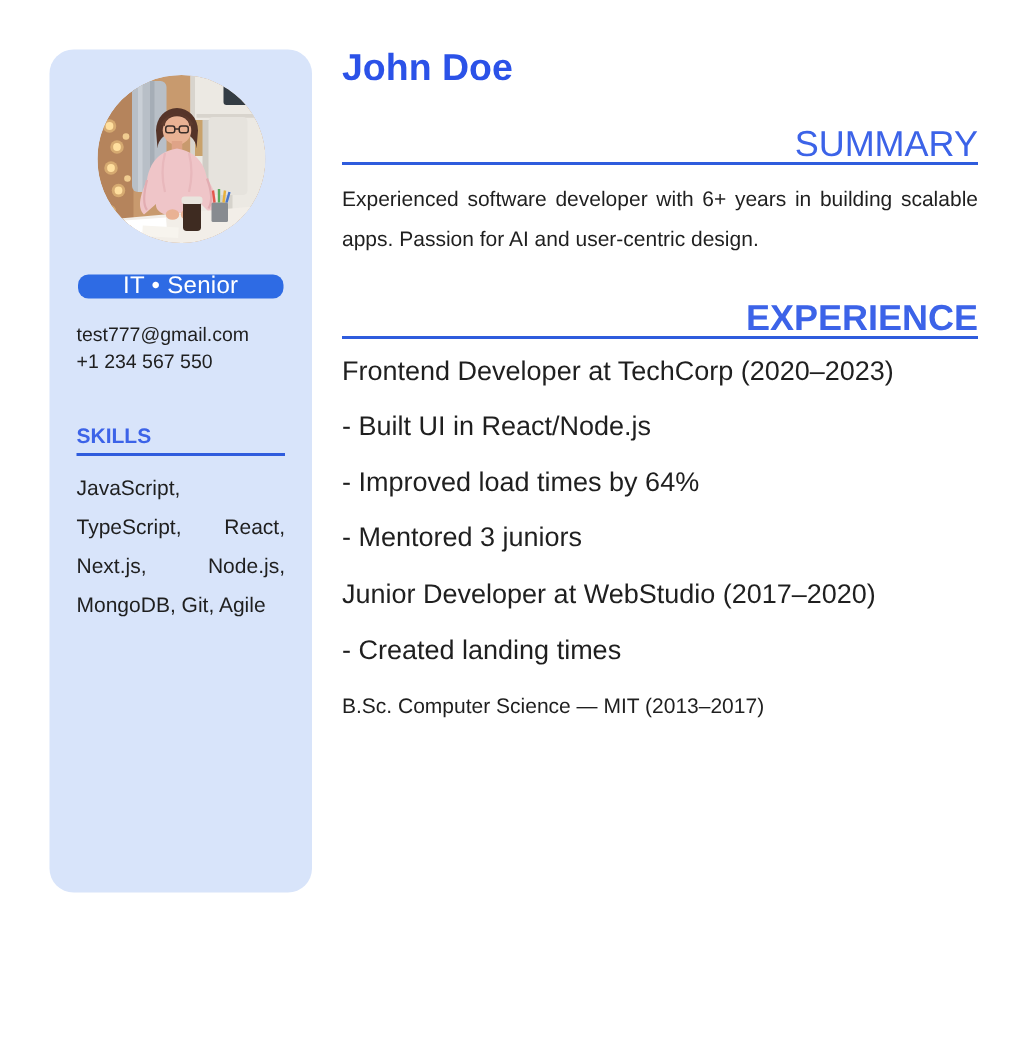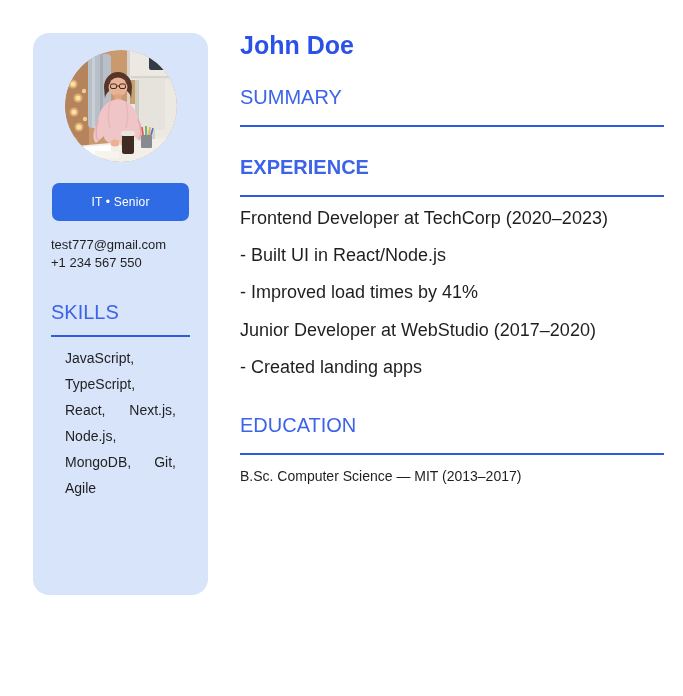--- a/index.html
+++ b/index.html
@@ -15,42 +15,42 @@
   .sidebar{
     position:absolute;left:33px;top:33px;width:175px;height:562px;
     background:var(--sidebar_bg);border-radius:16px;box-sizing:border-box;
   }
   .photo{
     width:112px;height:112px;border-radius:50%;overflow:hidden;
     margin:17px auto 0;display:block;
   }
   .photo svg{display:block;width:112px;height:112px;}
   .badge{
-    margin:21px auto 0;width:137px;height:38px;border-radius:7px;
-    background:var(--accent);color:var(--badge_text);font-size:12px;
+    margin:21px auto 0;width:137px;height:16px;border-radius:7px;
+    background:var(--accent);color:var(--badge_text);font-size:16px;
     display:flex;align-items:center;justify-content:center;letter-spacing:.2px;
   }
   .contact{margin:15px 18px 16px;font-size:13px;line-height:18px;color:var(--text);}
   .side-heading{
-    margin:30px 18px 0;font-size:20px;font-weight:400;line-height:21px;
-    color:var(--heading);padding-bottom:12px;border-bottom:2px solid var(--underline);
+    margin:30px 18px 0;font-size:14px;font-weight:700;line-height:21px;
+    color:var(--heading);padding-bottom:1px;border-bottom:2px solid var(--underline);
   }
   .skills{
-    margin:8px 32px 0;font-size:14px;line-height:26px;text-align:justify;
+    margin:8px 18px 0;font-size:14px;line-height:26px;text-align:justify;
     color:var(--text);hyphens:auto;-webkit-hyphens:auto;
   }
   
-  .main{position:absolute;left:240px;top:0;width:424px;}
+  .main{position:absolute;left:228px;top:0;width:424px;}
   .name{
     margin:31px 0 0;font-size:25px;line-height:28px;font-weight:700;
     color:var(--title);
   }
   .section-heading{
-    font-size:20px;font-weight:400;line-height:20px;color:var(--heading);
-    padding-bottom:18px;border-bottom:2px solid var(--underline);margin:0;
+    font-size:24px;font-weight:400;line-height:20px;color:var(--heading);
+    padding-bottom:1px;border-bottom:2px solid var(--underline);margin:0;text-align:right;
   }
   .summary-heading{margin-top:28px;}
   .summary-text{margin:9px 0 0;font-size:14px;line-height:27px;text-align:justify;}
   .experience-heading{margin-top:30px;font-weight:bold;}
   .exp-block{margin-top:10px;}
   .exp-block p{margin:0 0 15px;font-size:18px;line-height:22px;}
   .education-heading{margin-top:37px;}
   .education-text{margin:10px 0 0;font-size:14px;line-height:22px;}
 </style>
 </head>
@@ -132,36 +132,37 @@
     <h2 class="side-heading">SKILLS</h2>
     <p class="skills">JavaScript, TypeScript, React, Next.js, Node.js, MongoDB, Git, Agile</p>
   </aside>
 
   <main class="main">
 
     <h1 class="name">John Doe</h1>
 
     <section>
       <h2 class="section-heading summary-heading">SUMMARY</h2>
+      <p class="summary-text">Experienced software developer with 6+ years in building scalable apps. Passion for AI and user-centric design.</p>
     </section>
 
     <section>
       <h2 class="section-heading experience-heading">EXPERIENCE</h2>
 
       <div class="exp-block">
         <p>Frontend Developer at TechCorp (2020–2023)</p>
         <p>- Built UI in React/Node.js</p>
-        <p>- Improved load times by 41%</p>
+        <p>- Improved load times by 64%</p>
+        <p>- Mentored 3 juniors</p>
       </div>
 
       <div class="exp-block" style="margin-top:16px;">
         <p>Junior Developer at WebStudio (2017–2020)</p>
-        <p>- Created landing apps</p>
+        <p>- Created landing times</p>
       </div>
     </section>
 
     <section>
-      <h2 class="section-heading education-heading">EDUCATION</h2>
       <p class="education-text">B.Sc. Computer Science — MIT (2013–2017)</p>
     </section>
 
   </main>
 </div>
 
 </body></html>

